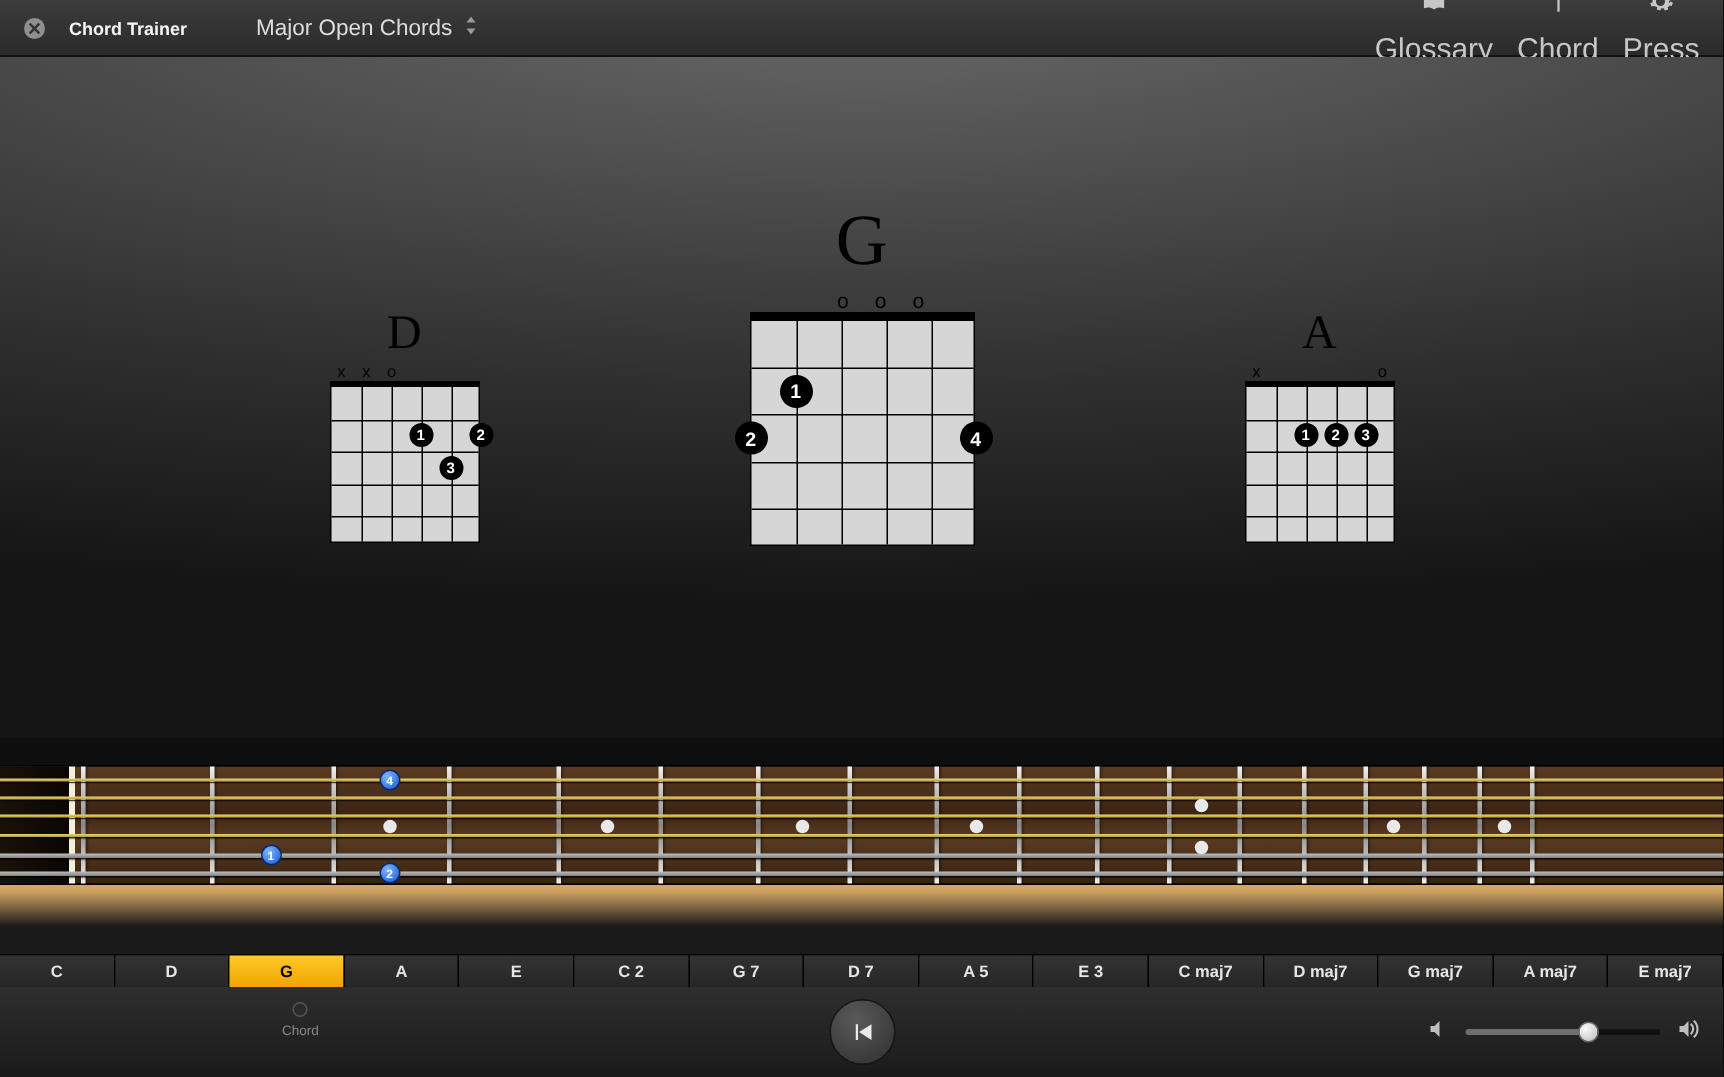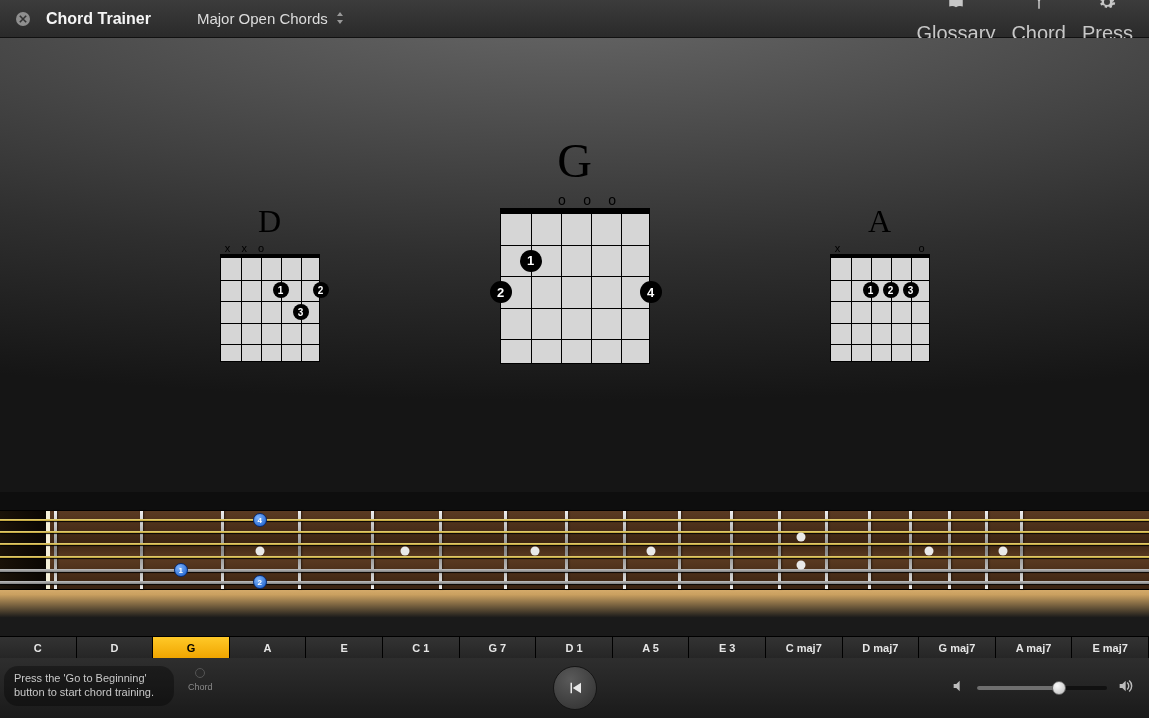--- a/index.html
+++ b/index.html
@@ -5,21 +5,21 @@
   * { box-sizing: border-box; margin: 0; padding: 0; }
   html, body { width: 1149px; height: 718px; overflow: hidden; font-family: "Helvetica Neue", Arial, sans-serif; background: #000; color: #fff; }
   
   
   .header {
     height: 38px; display: flex; align-items: center;
     background: linear-gradient(#3c3c3c, #2a2a2a);
     border-bottom: 1px solid #111; padding: 0 16px; gap: 16px;
   }
   .close-btn { width: 14px; height: 14px; border-radius: 50%; background: #8f8f8f; display:flex;align-items:center;justify-content:center;font-size:9px;color:#333;}
-  .title { font-weight: 600; font-size: 16px; color: #f5f5f5; text-align: center; }
+  .title { font-weight: 600; font-size: 12px; color: #f5f5f5; text-align: center; }
   .dropdown { flex: 0 0 auto; margin-left: 30px; display: flex; align-items: center; gap: 8px; color: #ddd; font-size: 15px; cursor: pointer;}
   .dropdown .chev { font-size: 10px; color:#999;}
   .spacer { flex: 1; }
   .hbtn { display: flex; align-items: center; gap: 6px; color: #c7c7c7; font-size: 20px; cursor: pointer; flex-direction: column; }
   .hbtn svg { width: 18px; height: 18px; fill: #c7c7c7; }
   
   
   .stage {
     height: 454px; position: relative;
     background: radial-gradient(ellipse 140% 90% at 50% -10%, #6a6a6a 0%, #4f4f4f 30%, #2f2f2f 65%, #151515 100%);
@@ -249,34 +249,33 @@
       <div class="neck-finger" style="left: 259.67px; top: 9px;">4</div>
     </div>
 </div>
 
 <div class="chordstrip" id="chordstrip">
     <div class="chordtab">C</div>
     <div class="chordtab">D</div>
     <div class="chordtab active">G</div>
     <div class="chordtab">A</div>
     <div class="chordtab">E</div>
-    <div class="chordtab">C 1</div>
+    <div class="chordtab">C 2</div>
     <div class="chordtab">G 7</div>
-    <div class="chordtab">D 1</div>
+    <div class="chordtab">D 7</div>
     <div class="chordtab">A 5</div>
     <div class="chordtab">E 3</div>
     <div class="chordtab">C maj7</div>
     <div class="chordtab">D maj7</div>
     <div class="chordtab">G maj7</div>
     <div class="chordtab">A maj7</div>
     <div class="chordtab">E maj7</div>
   </div>
 
 <div class="bottom">
-  <div class="tip">Press the 'Go to Beginning' button to start chord training.</div>
   <div class="input-ind">
     <div class="dot"></div>
     <div>Chord</div>
   </div>
   <div class="transport">
     <div class="tbtn">
       <svg viewBox="0 0 24 24">
           <path d="M6 5h2v14H6zM20 5v14L9 12z"></path>
         </svg>
     </div>

